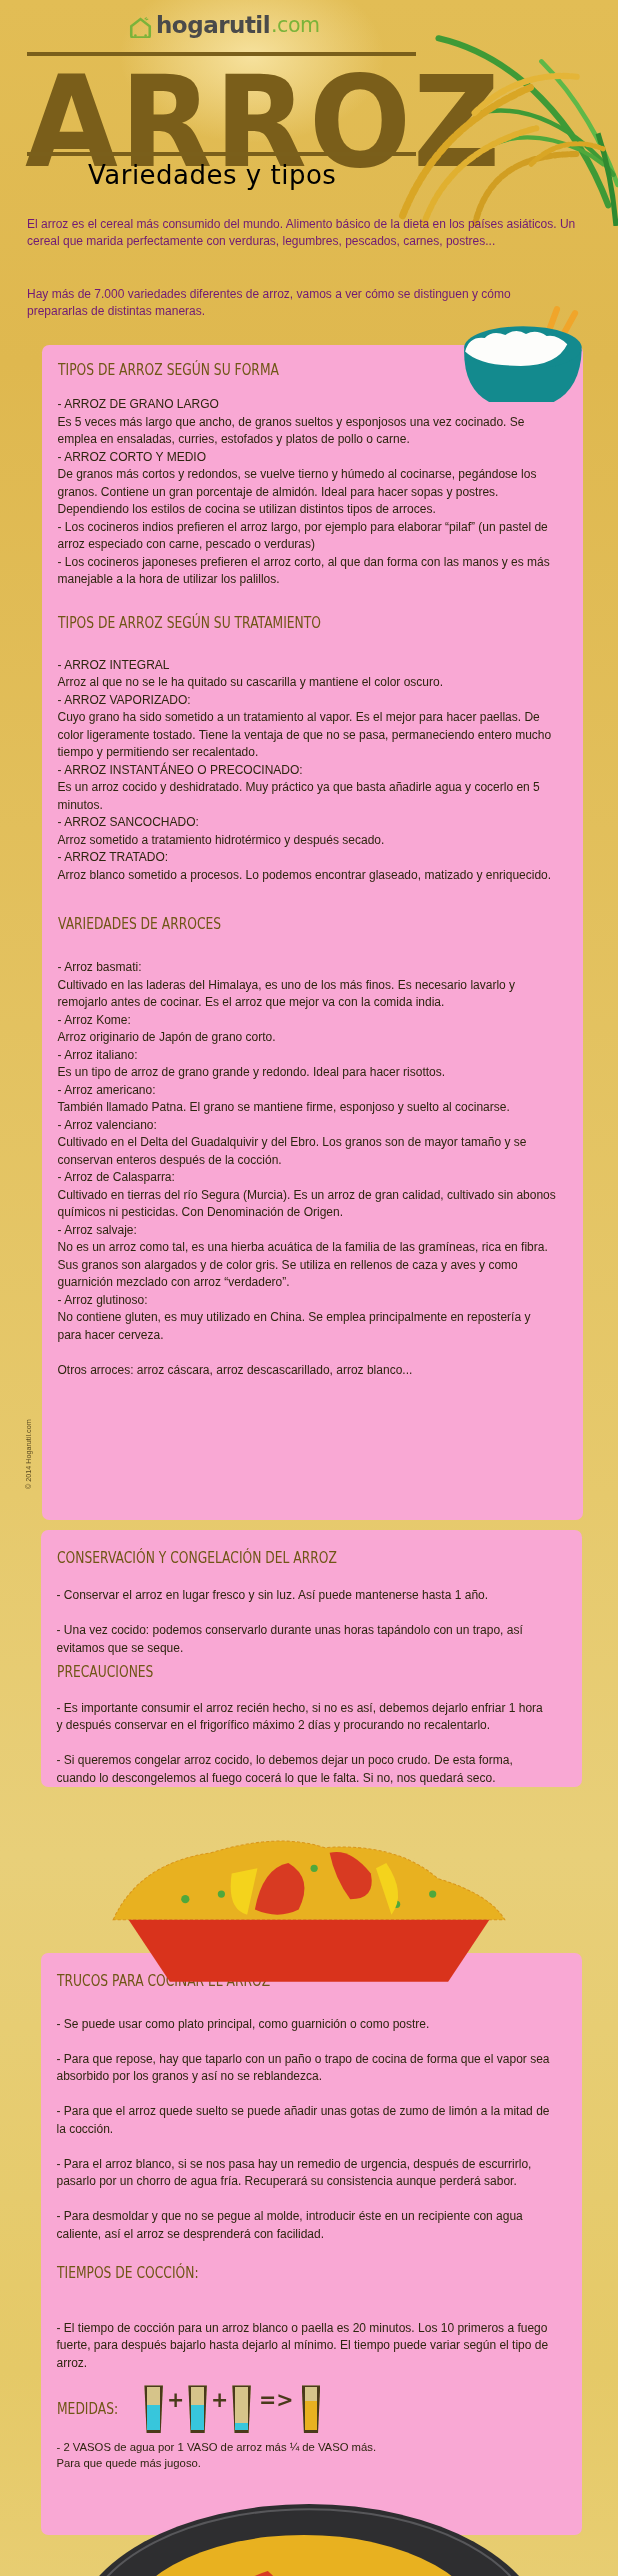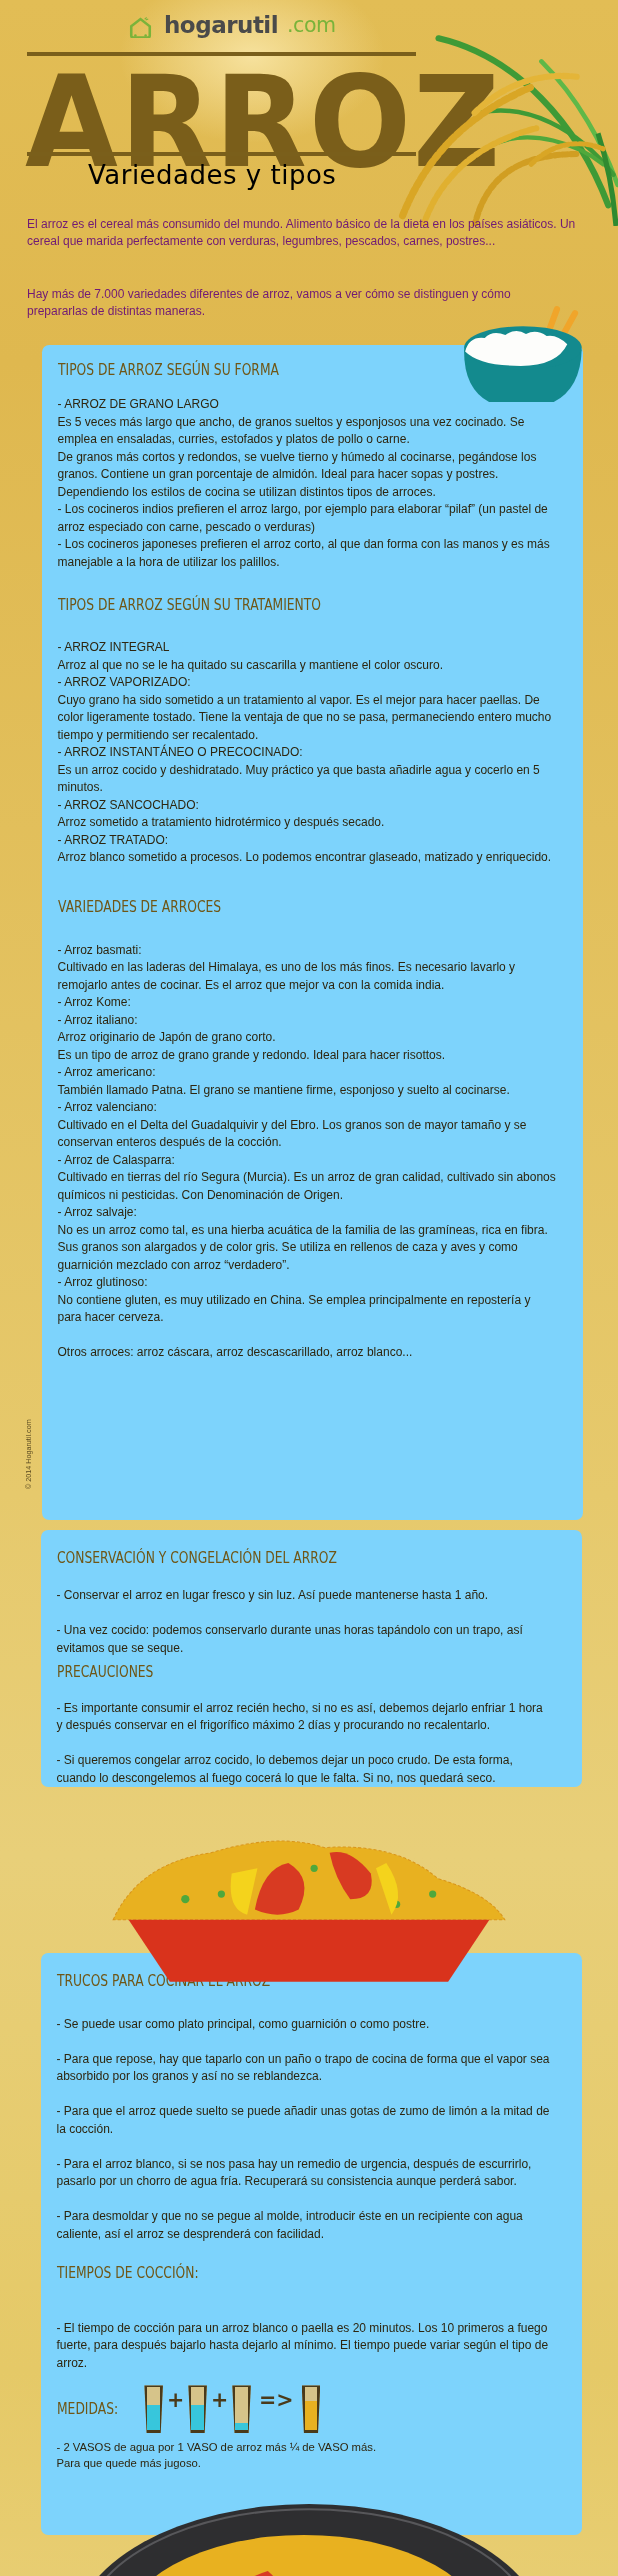--- a/index.html
+++ b/index.html
@@ -6,37 +6,37 @@
   html, body { width: 618px; }
   body {
     width: 618px; height: 2781px; position: relative; overflow: hidden;
     background: linear-gradient(180deg, #e2bd55 0px, #dfb84f 361px, #e6c96c 1494px, #e8cf79 1855px, #e5c967 2370px, #ead17c 2781px);
     font-family: "Liberation Sans", sans-serif; color: #2b2414;
   }
   .glow {
     position: absolute; left: 118px; top: -31px; width: 268px; height: 175px;
     background: radial-gradient(ellipse at center, rgba(250,232,170,0.85) 0%, rgba(250,232,170,0) 70%);
   }
-  .logo { position: absolute; display: flex; align-items: flex-end; gap: 12px; }
+  .logo { position: absolute; display: flex; align-items: flex-end; gap: 4px; }
   .logo .house { width: 23px; height: 20.6px; position: relative; }
   .logo .word { font-family: "DejaVu Sans", sans-serif; font-weight: bold; color: #4a4a4a; letter-spacing: -0.5px; }
   .logo .tld { font-family: "DejaVu Sans", sans-serif; color: #7ab33a; font-weight: normal; letter-spacing: -0.5px; }
   .rule { position: absolute; left: 27px; width: 389px; height: 3.6px; background: #7a5f1b; }
   .big-title {
     position: absolute; left: 25px; top: 61px; width: 397px; height: 124px;
     font-family: "DejaVu Sans", sans-serif; font-weight: bold; font-size: 120px; line-height: 124px;
     color: #7a5e1a; letter-spacing: 2.1px; transform: scaleY(1.05);
   }
   .subtitle {
     position: absolute; left: 88px; top: 160px; font-family: "DejaVu Sans", sans-serif;
     font-size: 26px; color: #000000; letter-spacing: 0.5px;
   }
   .intro { position: absolute; left: 27px; width: 577px; font-size: 12px; line-height: 16.5px; color: #701a75; }
   .panel {
-    position: absolute; left: 42px; width: 541px; background: #7dd3fc; border-radius: 7.2px;
+    position: absolute; left: 42px; width: 541px; background: #f9a8d4; border-radius: 7.2px;
   }
   .panel-inner { position: absolute; left: 15.5px; right: 15.5px; }
   .sec-title {
     font-family: "DejaVu Sans", sans-serif; font-size: 15px; color: #6f5616; letter-spacing: 0px;
     font-weight: normal; transform: scaleX(0.82); transform-origin: left center; white-space: nowrap;
   }
   .txt { font-size: 12px; line-height: 17.5px; color: #2e2610; }
   .txt p { margin: 0; }
   .gap { height: 17.5px; }
   .credit-vert {
@@ -86,20 +86,21 @@
 
 <div class="intro" style="top:216px; width:577px;">El arroz es el cereal más consumido del mundo. Alimento básico de la dieta en los países asiáticos. Un cereal que marida perfectamente con verduras, legumbres, pescados, carnes, postres...</div>
 <div class="intro" style="top:286px; width:505px;">Hay más de 7.000 variedades diferentes de arroz, vamos a ver cómo se distinguen y cómo prepararlas de distintas maneras.</div>
 
 <div class="panel" style="top:345px; height:1175px;">
   <div class="panel-inner" style="top:15.5px;">
     <div class="sec-title">TIPOS DE ARROZ SEGÚN SU FORMA</div>
     <div class="txt" style="margin-top:17.5px; width:495px;">
       <p>- ARROZ DE GRANO LARGO</p>
       <p>Es 5 veces más largo que ancho, de granos sueltos y esponjosos una vez cocinado. Se emplea en ensaladas, curries, estofados y platos de pollo o carne.</p>
+      <p>- ARROZ CORTO Y MEDIO</p>
       <p>De granos más cortos y redondos, se vuelve tierno y húmedo al cocinarse, pegándose los granos. Contiene un gran porcentaje de almidón. Ideal para hacer sopas y postres.  Dependiendo los estilos de cocina se utilizan distintos tipos de arroces.</p>
       <p>- Los cocineros indios prefieren el arroz largo, por ejemplo para elaborar “pilaf” (un pastel de arroz especiado con carne, pescado o verduras)</p>
       <p>- Los cocineros japoneses prefieren el arroz corto, al que dan forma con las manos y es más manejable a la hora de utilizar los palillos.</p>
     </div>
     <div class="sec-title" style="margin-top:25px;">TIPOS DE ARROZ SEGÚN SU TRATAMIENTO</div>
     <div class="txt" style="margin-top:25px; width:495px;">
       <p>- ARROZ INTEGRAL</p>
       <p>Arroz al que no se le ha quitado su cascarilla y mantiene el color oscuro.</p>
       <p>- ARROZ VAPORIZADO:</p>
       <p>Cuyo grano ha sido sometido a un tratamiento al vapor. Es el mejor para hacer paellas. De color ligeramente tostado. Tiene la ventaja de que no se pasa, permaneciendo entero mucho tiempo y permitiendo ser recalentado.</p>
@@ -108,22 +109,22 @@
       <p>- ARROZ SANCOCHADO:</p>
       <p>Arroz sometido a tratamiento hidrotérmico y después secado.</p>
       <p>- ARROZ TRATADO:</p>
       <p>Arroz blanco sometido a procesos. Lo podemos encontrar glaseado, matizado y enriquecido.</p>
     </div>
     <div class="sec-title" style="margin-top:31px;">VARIEDADES DE ARROCES</div>
     <div class="txt" style="margin-top:26px; width:500px;">
       <p>- Arroz basmati:</p>
       <p>Cultivado en las laderas del Himalaya, es uno de los más finos. Es necesario lavarlo y remojarlo antes de cocinar. Es el arroz que mejor va con la comida india.</p>
       <p>- Arroz Kome:</p>
+      <p>Arroz originario de Japón de grano corto.</p>
       <p>- Arroz italiano:</p>
-      <p>Arroz originario de Japón de grano corto.</p>
       <p>Es un tipo de arroz de grano grande y redondo. Ideal para hacer risottos.</p>
       <p>- Arroz americano:</p>
       <p>También llamado Patna. El grano se mantiene firme, esponjoso y suelto al cocinarse.</p>
       <p>- Arroz valenciano:</p>
       <p>Cultivado en el Delta del Guadalquivir y del Ebro. Los granos son de mayor tamaño y se conservan enteros después de la cocción.</p>
       <p>- Arroz de Calasparra:</p>
       <p>Cultivado en tierras del río Segura (Murcia). Es un arroz de gran calidad, cultivado sin abonos químicos ni pesticidas. Con Denominación de Origen.</p>
       <p>- Arroz salvaje:</p>
       <p>No es un arroz como tal, es una hierba acuática de la familia de las gramíneas, rica en fibra. Sus granos son alargados y de color gris. Se utiliza en rellenos de caza y aves y como guarnición mezclado con arroz “verdadero”.</p>
       <p>- Arroz glutinoso:</p>

